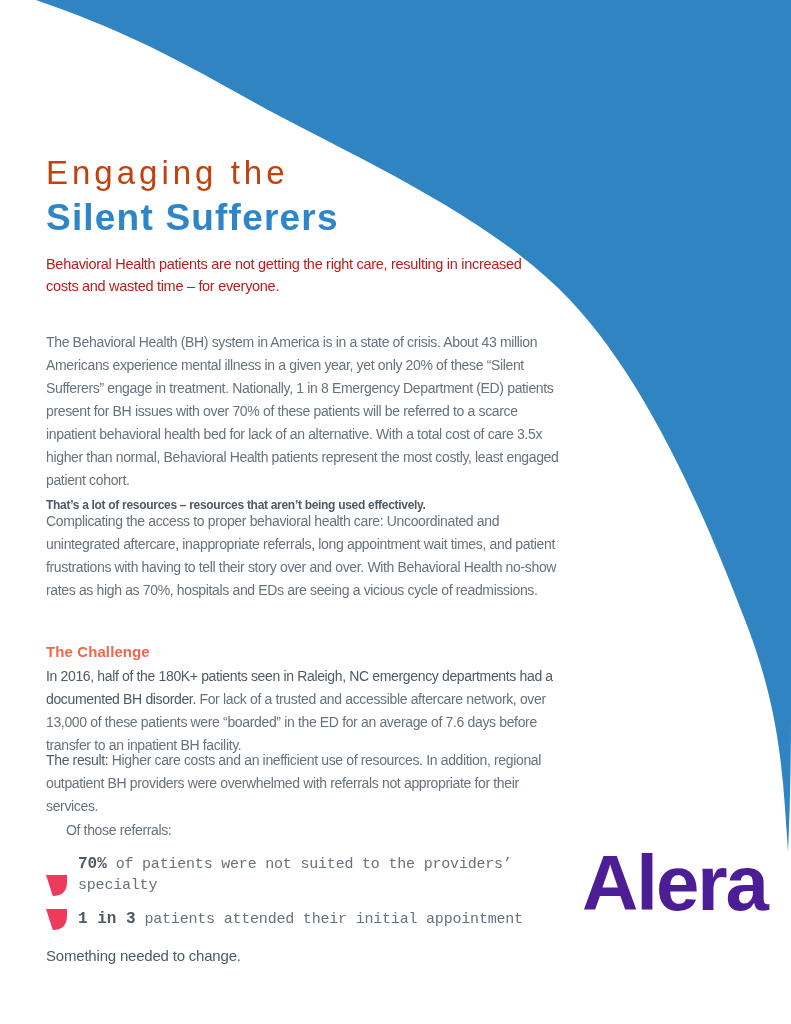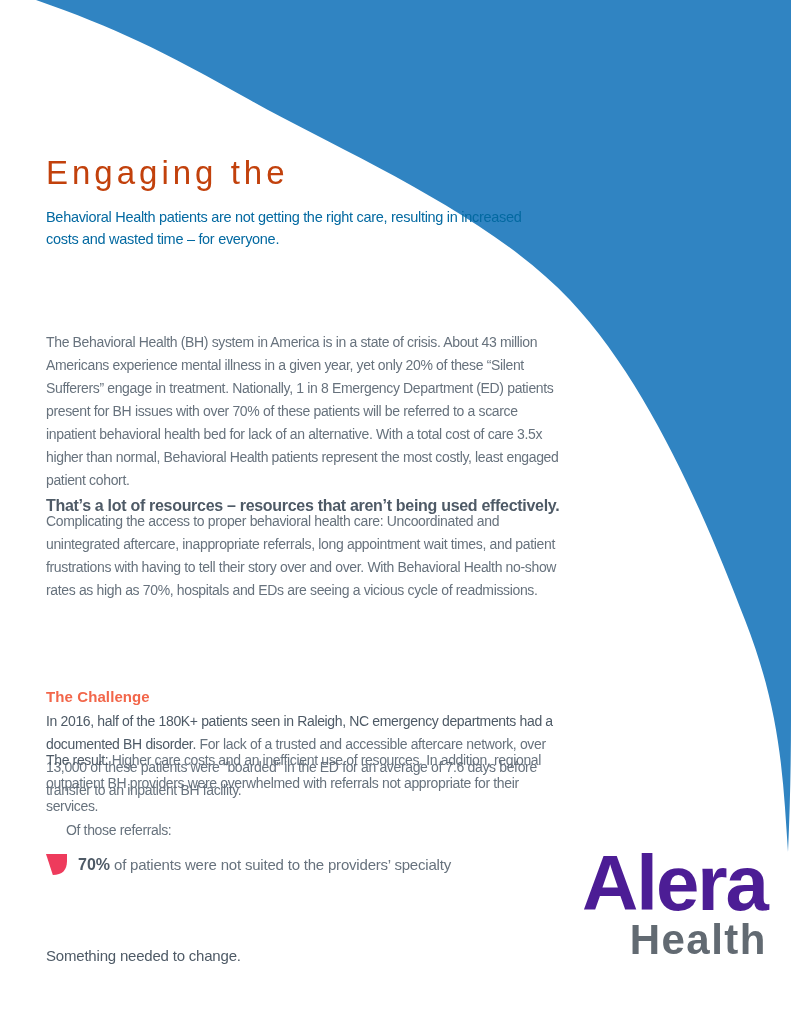--- a/index.html
+++ b/index.html
@@ -20,40 +20,40 @@
     font-size: 33px; font-weight: 400; color: #c2410c;
     letter-spacing: 4px; line-height: 40px;
   }
   .title-line2 {
     font-size: 37px; font-weight: 800; color: #2e86c8;
     letter-spacing: 1.2px; line-height: 44px; margin-top: 3px;
   }
   .subtitle {
     margin-top: 14px; max-width: 502px;
     font-size: 14.5px; letter-spacing: -0.3px;
-    line-height: 21.7px; color: #0369a1;
+    line-height: 21.7px; color: #b91c1c;
   }
 
   
   .sec-head {
     font-size: 15px; font-weight: 700; color: #f2664a;
     letter-spacing: 0.1px; margin-bottom: 4px; line-height: 18px;
   }
   .body-text {
     font-size: 14px; letter-spacing: -0.35px;
     line-height: 23px; color: #67727d;
   }
   .bold-dark { font-weight: 400; color: #4e5a66; }
   .emphasis-line {
-    font-size: 16px; letter-spacing: -0.3px;
+    font-size: 12px; letter-spacing: -0.3px;
     line-height: 17.7px; font-weight: 700; color: #4e5a66;
   }
 
   
-  .stat-row { display: flex; align-items: center; margin-bottom: 13px; }
+  .stat-row { display: flex; align-items: flex-end; margin-bottom: 13px; font-family: Liberation Mono, monospace; }
   .stat-icon { flex: 0 0 auto; margin-right: 11px; margin-top: 0px; }
   .stat-text-wrap { font-size: 15px; color: #67727d; letter-spacing: -0.2px; line-height: 21px; }
   .stat-value { font-weight: 800; font-size: 16px; color: #4e5a66; letter-spacing: 0; }
 
   .closing-line {
     font-size: 15px; font-weight: 400; color: #4e5a66; letter-spacing: -0.2px;
   }
 
   
   .logo-block { position: absolute; right: 24px; top: 850px; text-align: right; z-index: 2; }
@@ -73,36 +73,37 @@
   <path fill="#3084c2" d="M36,0 L791,0 L791,718
            C791,763 790,808 788,852
            C783,778 781,712 745,620
            C709,527 652,387 570,300
            C488,213 339,150 250,100
            C161,50 116,28 36,0 Z"></path>
 </svg>
 
 <div class="abs" style="top:153px;">
   <div class="title-line1">Engaging the</div>
+  <div class="title-line2">Silent Sufferers</div>
   <p class="subtitle">Behavioral Health patients are not getting the right care, resulting in increased costs and wasted time – for everyone.</p>
 </div>
 
 <div class="abs" style="top:331px;">
   <p class="body-text">The Behavioral Health (BH) system in America is in a state of crisis. About 43 million Americans experience mental illness in a given year, yet only 20% of these “Silent Sufferers” engage in treatment. Nationally, 1 in 8 Emergency Department (ED) patients present for BH issues with over 70% of these patients will be referred to a scarce inpatient behavioral health bed for lack of an alternative. With a total cost of care 3.5x higher than normal, Behavioral Health patients represent the most costly, least engaged patient cohort.</p>
 </div>
 
 <div class="abs" style="top:497px;">
   <p class="emphasis-line">That’s a lot of resources – resources that aren’t being used effectively.</p>
 </div>
 
 <div class="abs" style="top:510px;">
   <p class="body-text">Complicating the access to proper behavioral health care: Uncoordinated and unintegrated aftercare, inappropriate referrals, long appointment wait times, and patient frustrations with having to tell their story over and over. With Behavioral Health no-show rates as high as 70%, hospitals and EDs are seeing a vicious cycle of readmissions.</p>
 </div>
 
-<div class="abs" style="top:643px;margin-top:45px;">
+<div class="abs" style="top:643px;">
   <div class="sec-head">The Challenge</div>
   <p class="body-text">
     <span class="bold-dark">In 2016, half of the 180K+ patients seen in Raleigh, NC emergency departments had a documented BH disorder.</span>
     <span>For lack of a trusted and accessible aftercare network, over 13,000 of these patients were “boarded” in the ED for an average of 7.6 days before transfer to an inpatient BH facility.</span>
   </p>
 </div>
 
 <div class="abs" style="top:749px;">
   <p class="body-text">
     <span class="bold-dark">The result:</span>
@@ -117,22 +118,30 @@
 <div class="abs" style="top:854px;">
   <div class="stat-row">
     <svg class="stat-icon" width="21" height="21" viewBox="0 0 20 20" aria-hidden="true">
       <path fill="#ee3b5c" d="M0 0 H20 V6.5 Q20 20 6.5 20 Z"></path>
     </svg>
     <div class="stat-text-wrap">
       <span class="stat-value">70%</span>
       <span>of patients were not suited to the providers’ specialty</span>
     </div>
   </div>
+  <div class="stat-row">
+    <svg class="stat-icon" width="21" height="21" viewBox="0 0 20 20" aria-hidden="true">
+      <path fill="#ee3b5c" d="M0 0 H20 V6.5 Q20 20 6.5 20 Z"></path>
+    </svg>
+    <div class="stat-text-wrap">
+      <span class="stat-value">1 in 3</span>
+      <span>patients attended their initial appointment</span>
+    </div>
+  </div>
 </div>
 
 <div class="abs" style="top:947px;">
   <p class="closing-line">Something needed to change.</p>
 </div>
 
 <div class="logo-block">
   <div class="logo-name">Alera</div>
-  <div class="logo-tagline">Health</div>
 </div>
 
 </body></html>

